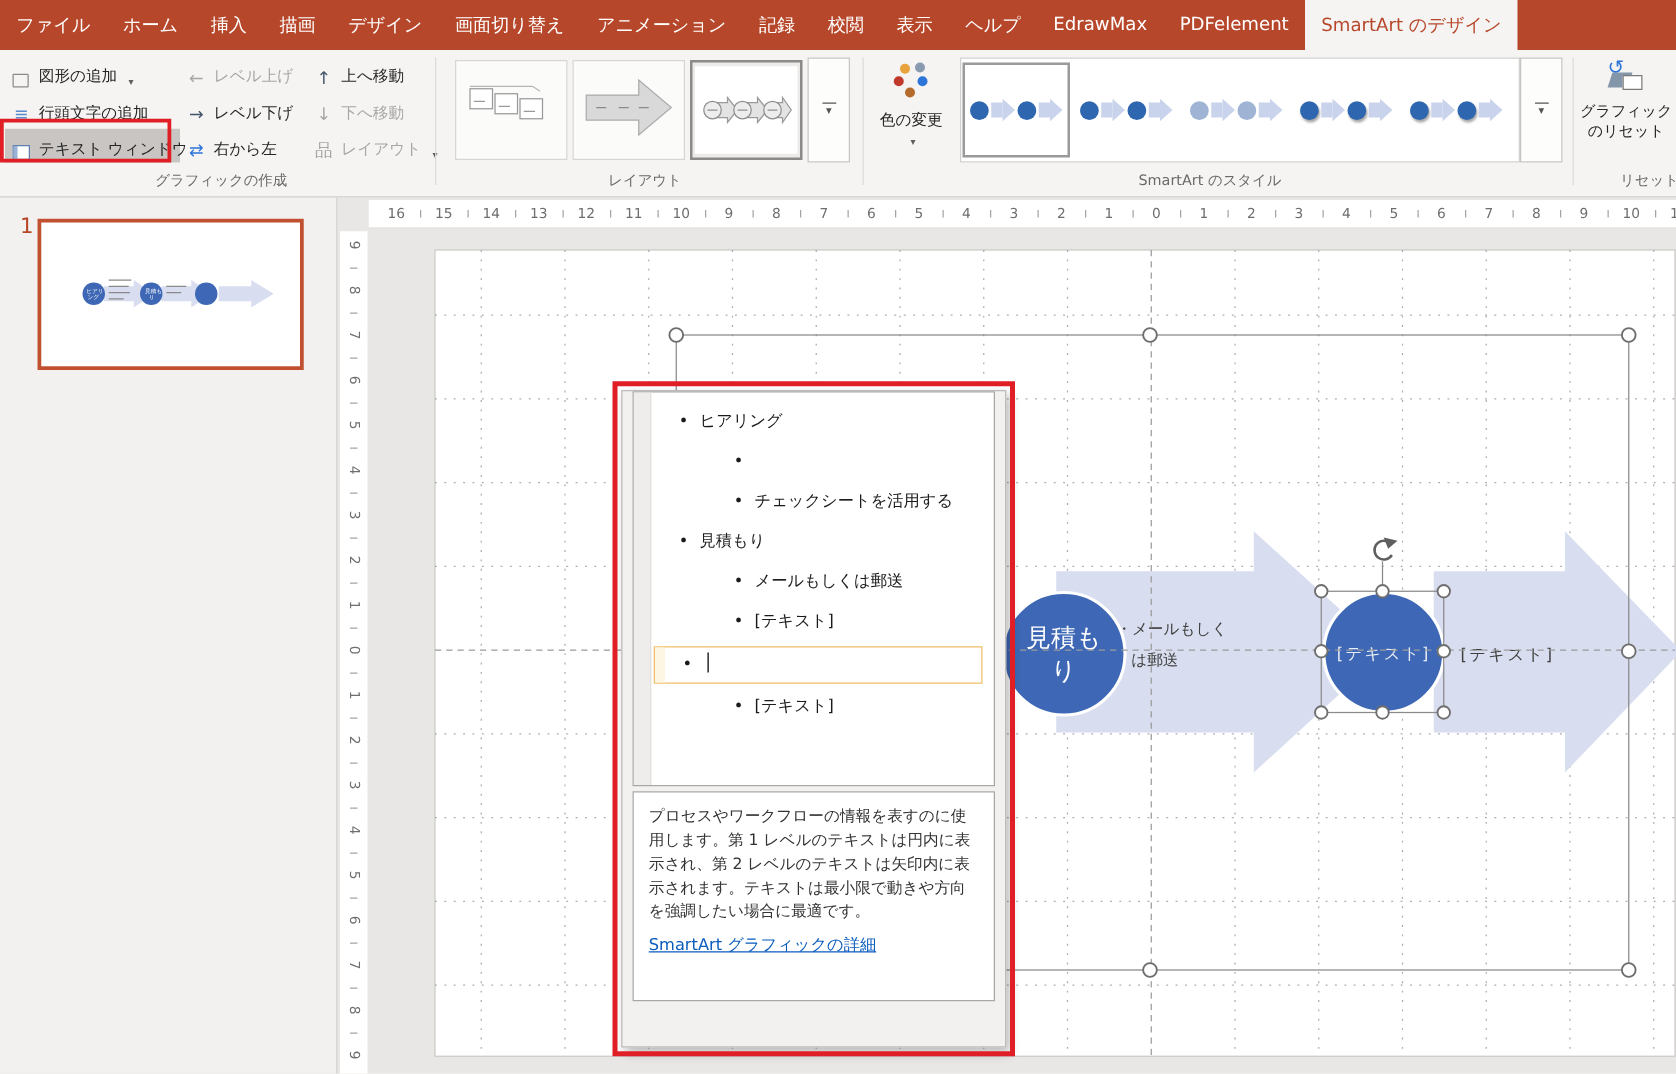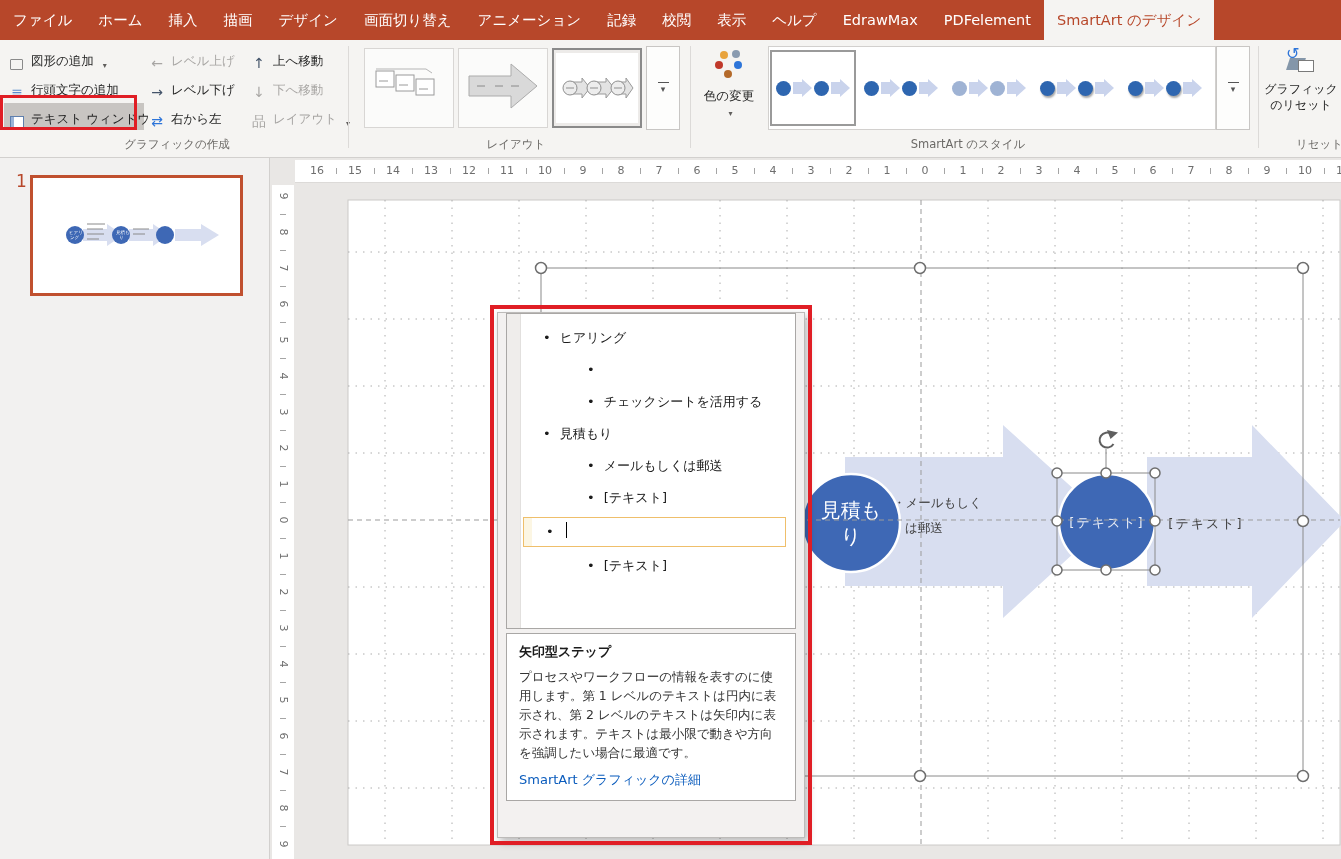--- a/index.html
+++ b/index.html
@@ -114,21 +114,21 @@
   .tp-row.act { border:1.5px solid #EFBF6B; margin:3px 5px 3px 16px;
                 padding:4px 0 4px 22px; background:#fff; min-height:28px; }
   .tp-row.act::before { content:""; position:absolute; left:0; top:0; bottom:0; width:8px;
                         background:#FCF6E3; }
   .caret { display:inline-block; width:1.5px; height:16px; background:#000; margin-left:3px; }
   .tw-desc { position:relative; margin:4px 8px; border:1px solid #A9A7A5; background:#fff;
              padding:9px 12px 10px; height:168px; font-size:12.5px; color:#333; }
   .tw-desc h4 { font-size:13px; color:#1B1B1B; margin-bottom:6px; font-weight:bold; }
   .tw-desc p { line-height:1.52; }
   .tw-link { display:inline-block; margin-top:9px; color:#0B5CBD;
-             font-size:13px; cursor:pointer; }
+             text-decoration:underline; font-size:13px; cursor:pointer; }
   .tw-red { position:absolute; left:490px; top:305px; width:322px; height:540px;
             border:4px solid #E01E25; z-index:40; pointer-events:none; }
 </style>
 </head>
 <body>
 
 <div class="menubar">
   <div id="menu-tabs" style="display:flex;align-items:stretch;">
       <div class="tab">ファイル</div>
       <div class="tab">ホーム</div>
@@ -565,18 +565,17 @@
         <span class="tp-bullet">•</span>
         <span class="tp-text"></span>
         <span class="caret"></span>
       </div>
       <div class="tp-row lvl2">
         <span class="tp-bullet">•</span>
         <span class="tp-text">[テキスト]</span>
       </div>
     </div>
   <div class="tw-desc">
-    <h4>矢印型ステップ</h4>
     <p>プロセスやワークフローの情報を表すのに使用します。第 1 レベルのテキストは円内に表示され、第 2 レベルのテキストは矢印内に表示されます。テキストは最小限で動きや方向を強調したい場合に最適です。</p>
     <span class="tw-link">SmartArt グラフィックの詳細</span>
   </div>
 </div>
 <div class="tw-red"></div>
 
 </body></html>

